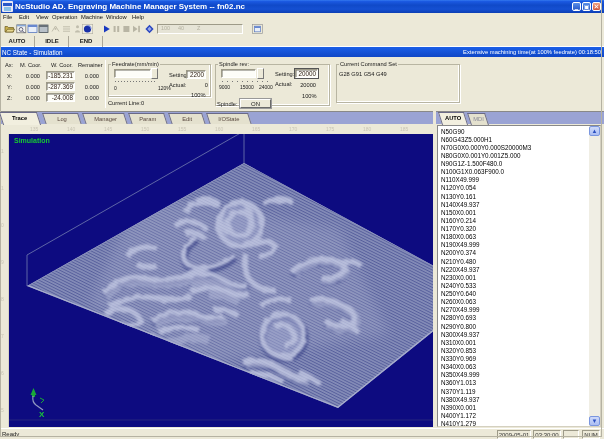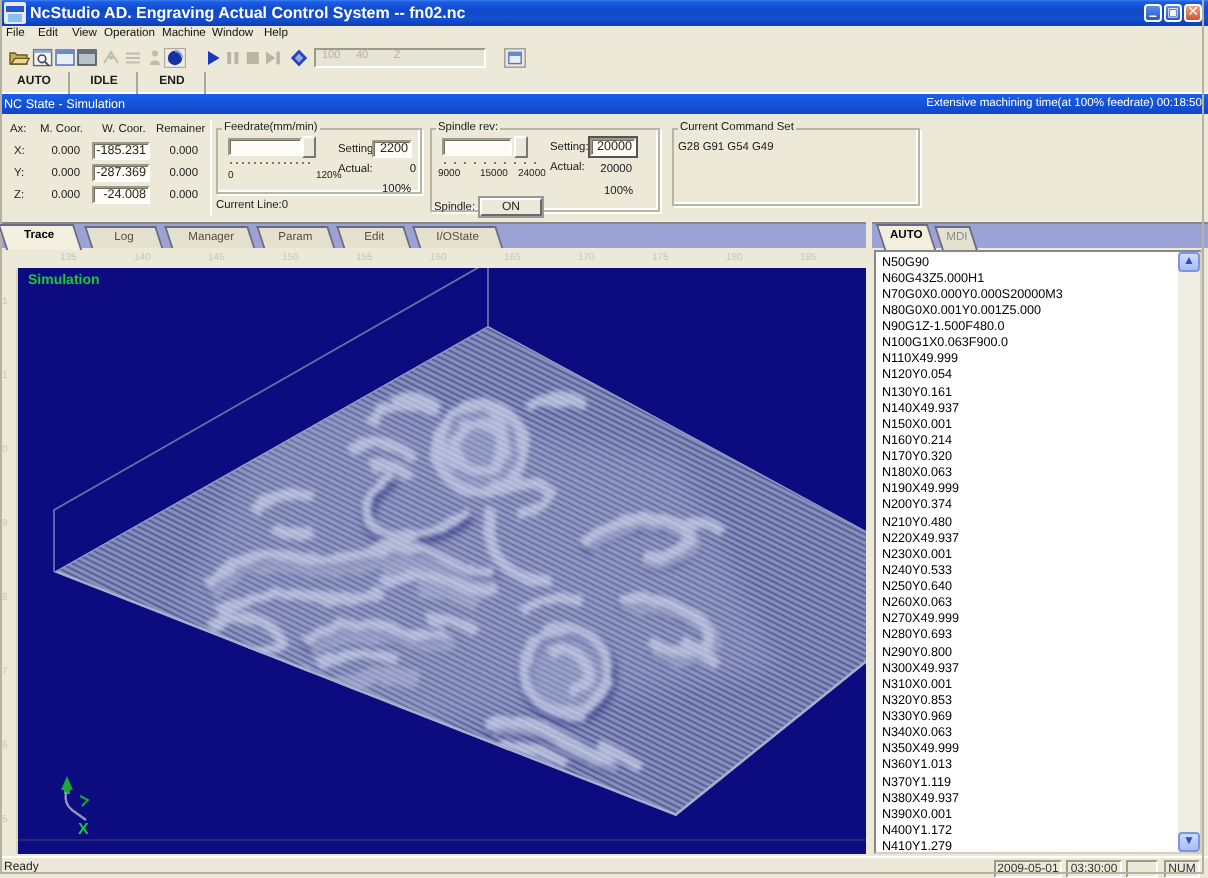--- a/index.html
+++ b/index.html
@@ -51,21 +51,21 @@
 .scell { position:absolute; top:1px; height:9px; border:1px solid; border-color:#9d9a88 #fff #fff #9d9a88; font-size:6px; text-align:center; line-height:8px; color:#333; }
 </style>
 </head>
 <body>
 <div id="titlebar">
   <svg class="abs" style="left:2px;top:1px" width="11" height="11" viewBox="0 0 11 11">
       <rect x="0" y="0" width="11" height="11" rx="1" fill="#e8e8f4"></rect>
       <rect x="1" y="2" width="9" height="3" fill="#2858c8"></rect>
       <rect x="2" y="6" width="7" height="4" fill="#88c0e8"></rect>
     </svg>
-  <div id="titletext">NcStudio AD.  Engraving Actual Control System  -- fn02.nc</div>
+  <div id="titletext">NcStudio AD.  Engraving Machine Manager System  -- fn02.nc</div>
   <div class="winbtn" style="left:572px;background:linear-gradient(#5a8fe8,#2858c8);line-height:11px;font-weight:bold;">–</div>
   <div class="winbtn" style="left:582px;background:linear-gradient(#5a8fe8,#2858c8);font-size:6px;line-height:8px;">▣</div>
   <div class="winbtn" style="left:592px;background:linear-gradient(#f0a080,#d0543a);">✕</div>
 </div>
 <div id="menubar">
   <span style="left:3px">File</span>
     <span style="left:19px">Edit</span>
     <span style="left:36px">View</span>
     <span style="left:52px">Operation</span>
     <span style="left:81px">Machine</span>

